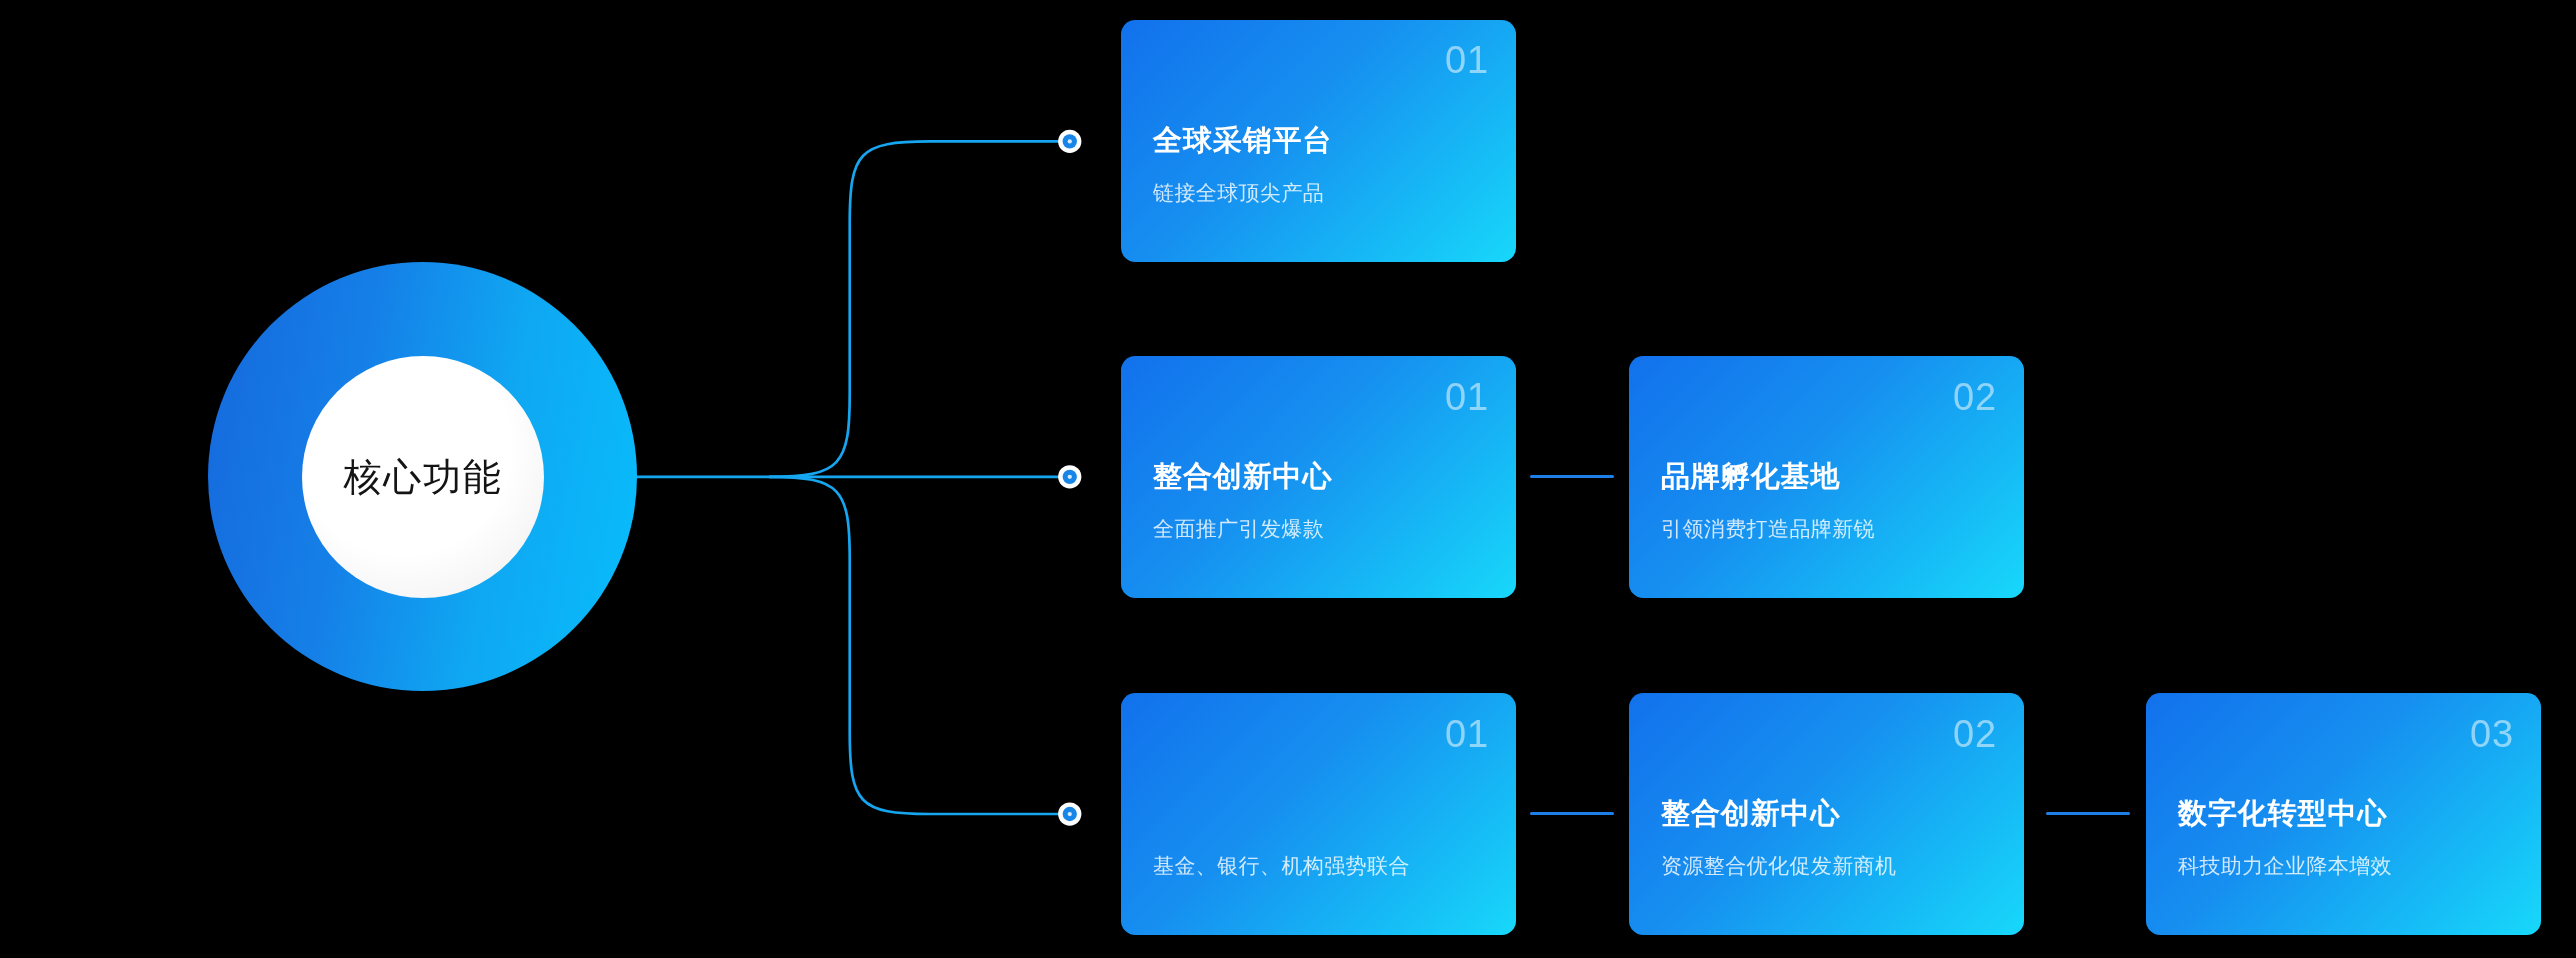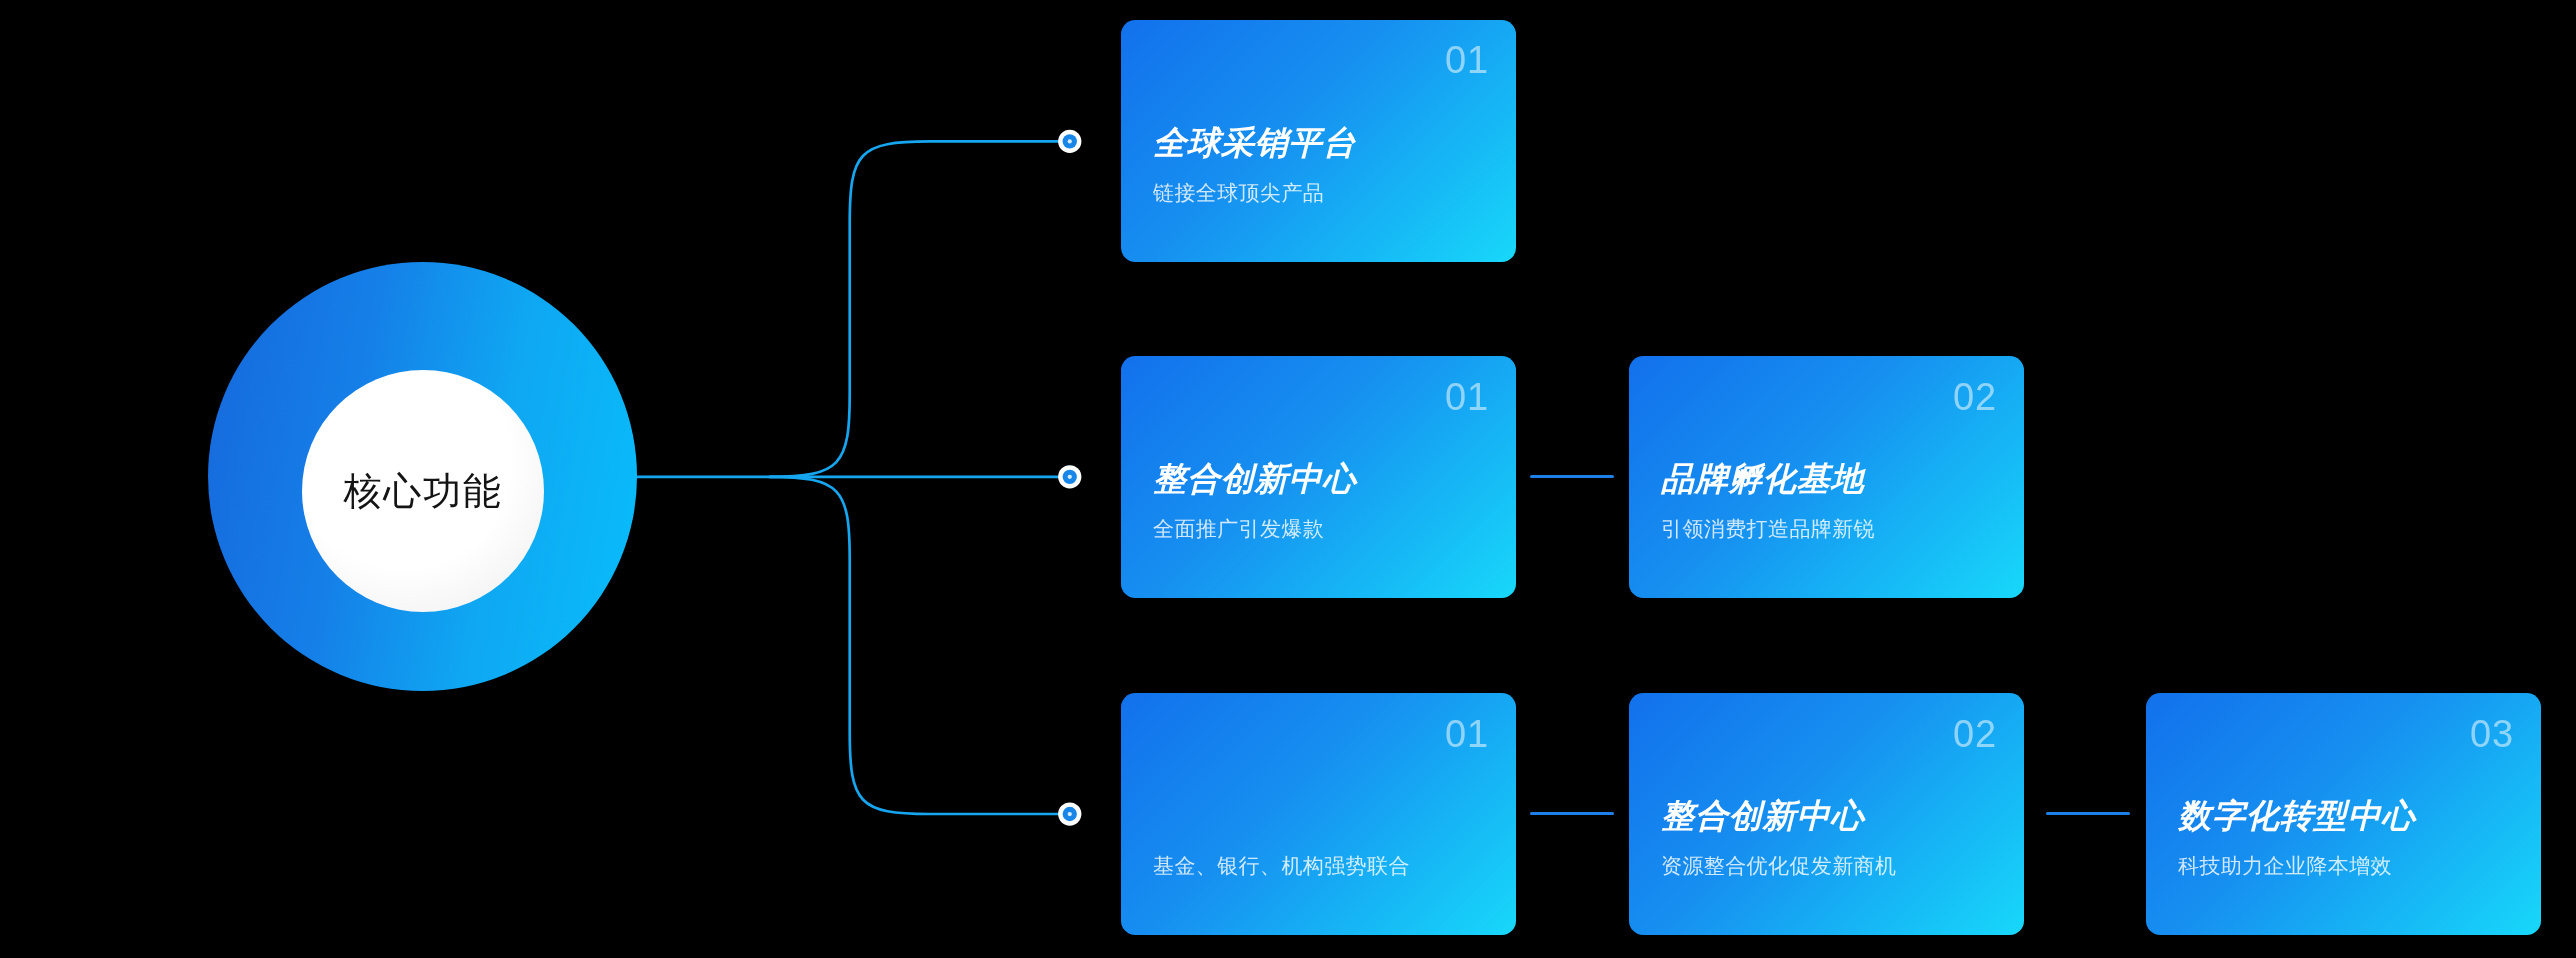--- a/index.html
+++ b/index.html
@@ -30,21 +30,21 @@
   }
   #hub-outer {
     position: absolute;
     inset: 0;
     border-radius: 50%;
     background: linear-gradient(100deg, #1668DC 0%, #1580E8 35%, #0FA7F2 65%, #08BEFB 100%);
   }
   #hub-inner {
     position: absolute;
     left: 94px;
-    top: 108px;
+    top: 94px;
     width: 242px;
     height: 242px;
     border-radius: 50%;
     background: radial-gradient(circle at 42% 38%, #ffffff 0%, #ffffff 52%, #f6f6f6 74%, #e9e9e9 100%);
     display: flex;
     align-items: center;
     justify-content: center;
   }
   #hub-label {
     font-size: 38px;
@@ -80,26 +80,25 @@
     top: 19.7px;
     font-size: 38px;
     font-weight: 400;
     color: rgba(255,255,255,0.52);
     letter-spacing: 0.9px;
   }
   .card-title {
     position: absolute;
     left: 32px;
     top: 101px;
-    font-size: 33px;
+    font-size: 29px;
     font-weight: 700;
     color: #ffffff;
     letter-spacing: 0.9px;
     white-space: nowrap;
-    font-style: italic;
   }
   .card-sub {
     position: absolute;
     left: 32px;
     top: 159px;
     font-size: 21px;
     font-weight: 400;
     color: rgba(255,255,255,0.80);
     letter-spacing: 0.4px;
     white-space: nowrap;

